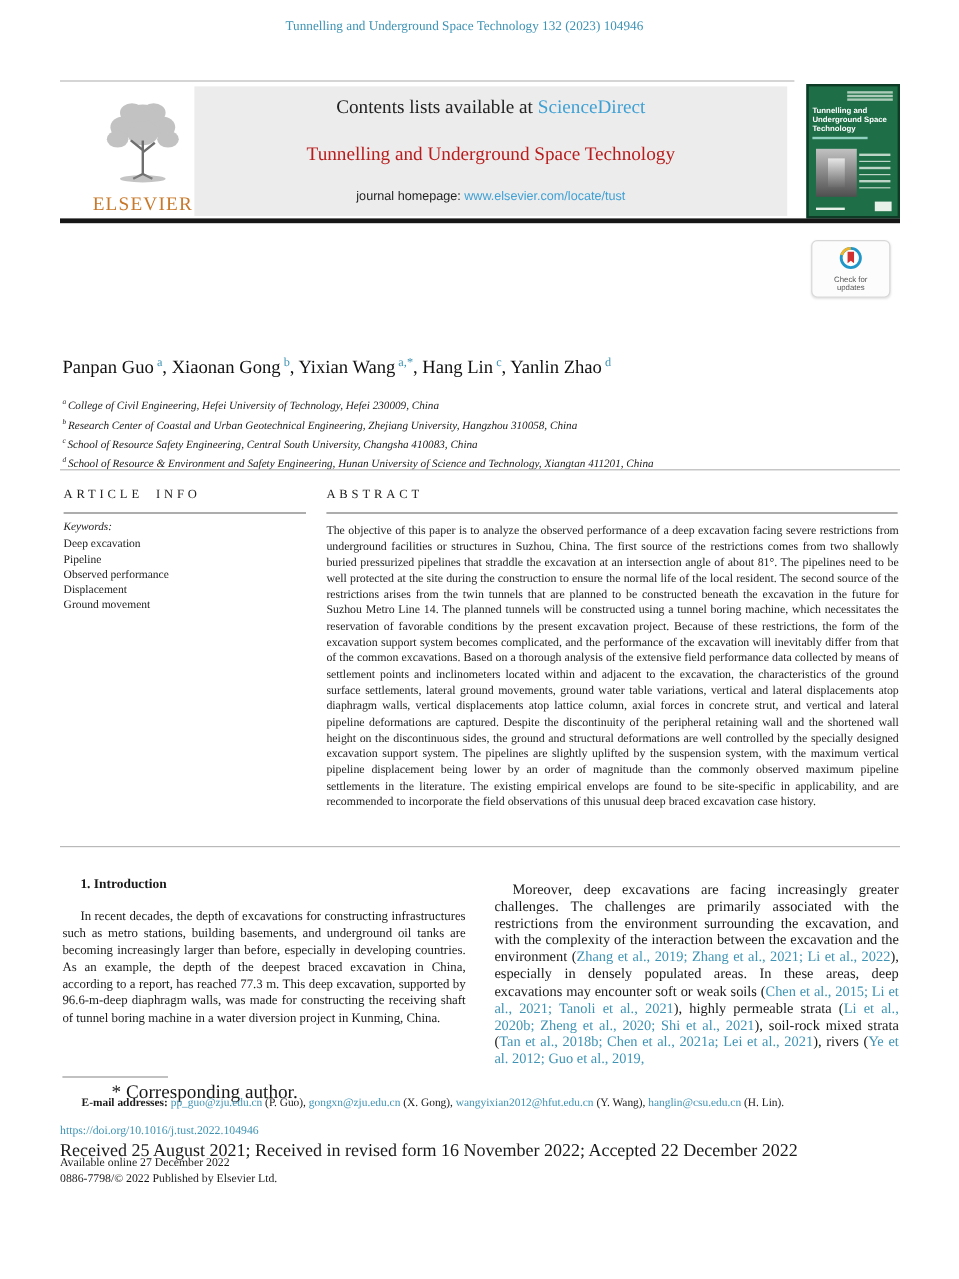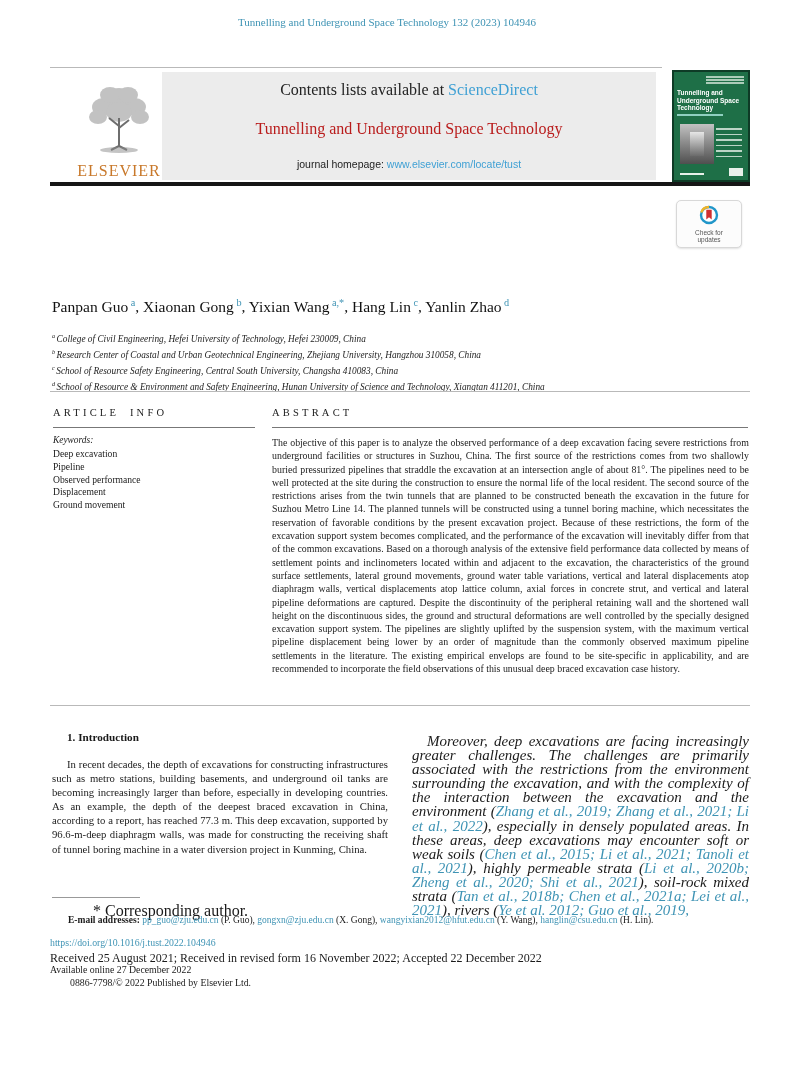--- a/index.html
+++ b/index.html
@@ -65,30 +65,30 @@
   .kw-list{left:53px;top:448px;font-size:9.6px;line-height:12.8px;}
 
   .abs-heading{left:272px;top:407px;font-size:10.5px;letter-spacing:3.2px;color:#222;}
   .abs-rule{left:272px;top:427px;width:476px;}
   .abstract{left:272px;top:436px;width:477px;font-size:9.9px;line-height:13.3px;text-align:justify;color:#222;}
 
   .rule-low{left:50px;top:705px;width:700px;}
 
   .sec-heading{left:52px;top:731px;font-size:11.2px;font-weight:bold;margin-left:15px;}
   .col-left{left:52px;top:757px;width:336px;font-size:10.7px;line-height:14.1px;text-align:justify;text-indent:15px;}
-  .col-right{left:412px;top:734px;width:337px;font-size:15px;line-height:14.1px;text-align:justify;text-indent:15px;font-style:italic;}
+  .col-right{left:412px;top:734px;width:337px;font-size:12px;line-height:14.1px;text-align:justify;text-indent:15px;}
 
   .fn-rule{left:52px;top:897px;width:88px;background:#999;height:1px;}
   .fn-corresponding{left:60px;top:902px;font-size:16px;margin-left:33px;}
   .fn-emails{left:68px;top:915px;width:676px;font-size:9.5px;}
 
   .doi{left:50px;top:937px;font-size:9.8px;}
-  .f-received{left:50px;top:951px;font-size:12px;}
+  .f-received{left:50px;top:951px;font-size:15px;}
   .f-available{left:50px;top:964px;font-size:9.8px;}
-  .f-issn{left:50px;top:977px;font-size:9.8px;margin-left:20px;}
+  .f-issn{left:50px;top:977px;font-size:9.8px;}
 </style>
 </head>
 <body>
 
 <div class="page">
 
   <div class="abs journal-ref">Tunnelling and Underground Space Technology 132 (2023) 104946</div>
 
   <div class="abs hdr-topline rule"></div>
 

